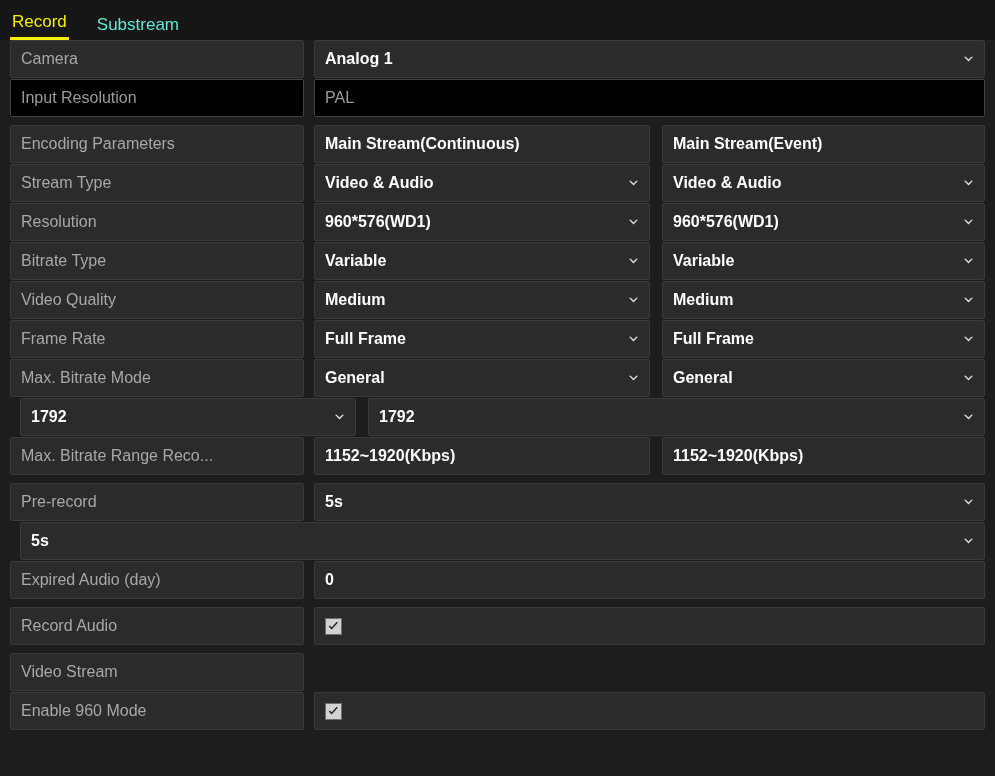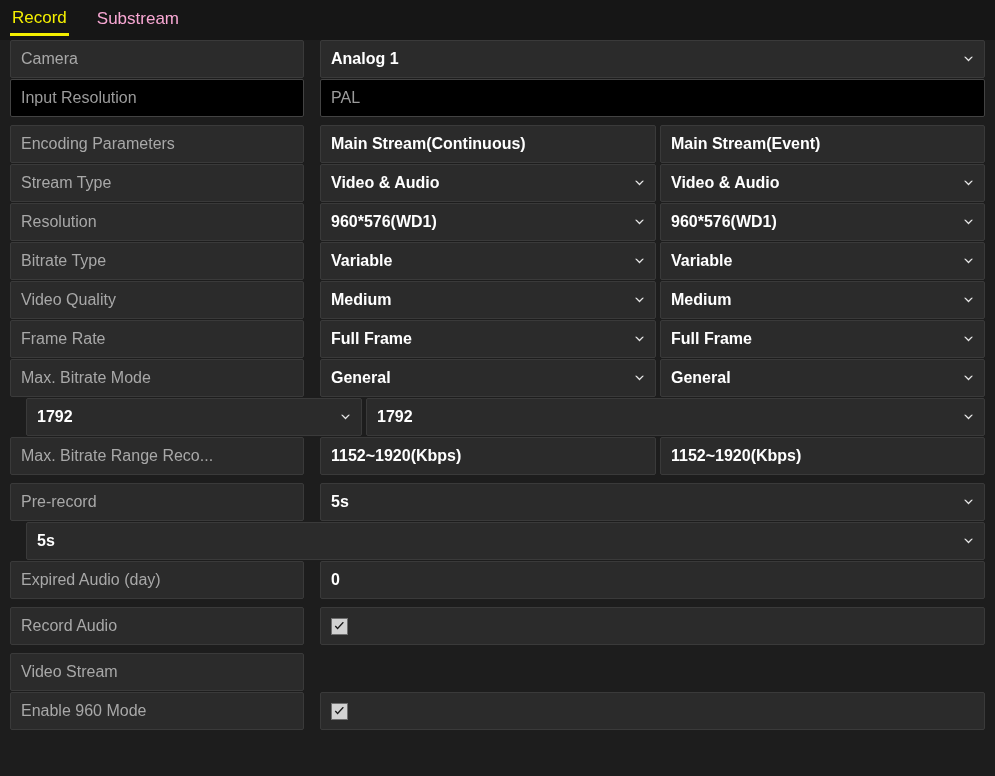--- a/index.html
+++ b/index.html
@@ -16,27 +16,27 @@
     width: 995px;
     height: 776px;
     background: #1d1d1d;
   }
 
   
   .tabbar {
     height: 40px;
     background: #161616;
     display: flex;
-    align-items: center;
+    align-items: flex-end;
     padding-left: 10px;
     gap: 26px;
   }
   .tab {
     font-size: 17px;
-    color: #f9a8d4;
+    color: #5eead4;
     padding: 2px 2px 4px 2px;
     line-height: 22px;
     white-space: nowrap;
   }
   .tab.active {
     color: #f5f000;
     border-bottom: 3px solid #f5f000;
   }
 
   
@@ -73,42 +73,42 @@
     border-radius: 2px;
   }
 
   .value-cell {
     flex: 1 1 auto;
     padding-left: 10px;
     color: #ffffff;
     font-size: 16px;
     font-weight: bold;
     border-radius: 2px;
-    margin-left: 16px;
+    margin-left: 10px;
     overflow: hidden;
     white-space: nowrap;
   }
 
   
   .row.disabled .label-cell,
   .row.disabled .value-cell {
     background: #000000;
     border-color: #434343;
     color: #9b9b9b;
   }
   .row.disabled .value-cell { font-weight: normal; }
 
   
   .value-cell.half {
     flex: 0 0 336px;
     width: 336px;
   }
   .value-cell.half2 {
     flex: 1 1 auto;
-    margin-left: 4px;
+    margin-left: 12px;
   }
 
   
   .caret {
     position: absolute;
     right: 9px;
     top: 50%;
     transform: translateY(-50%);
     width: 13px;
     height: 13px;

